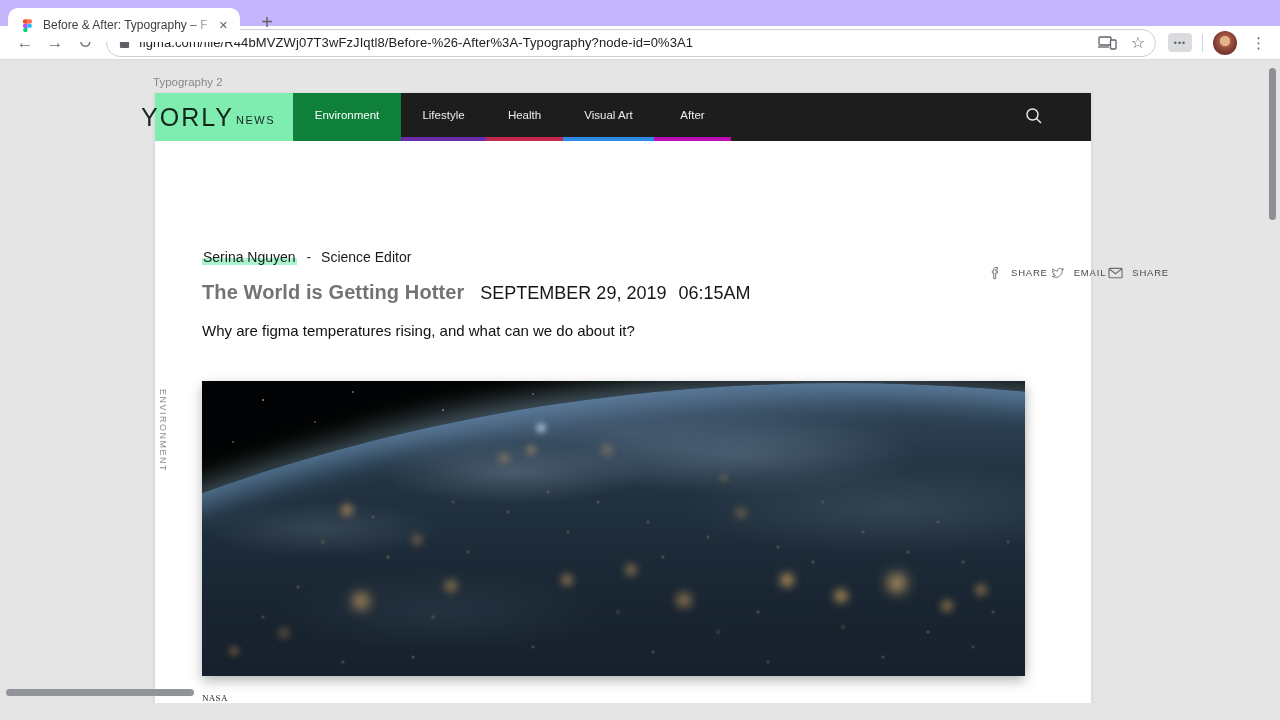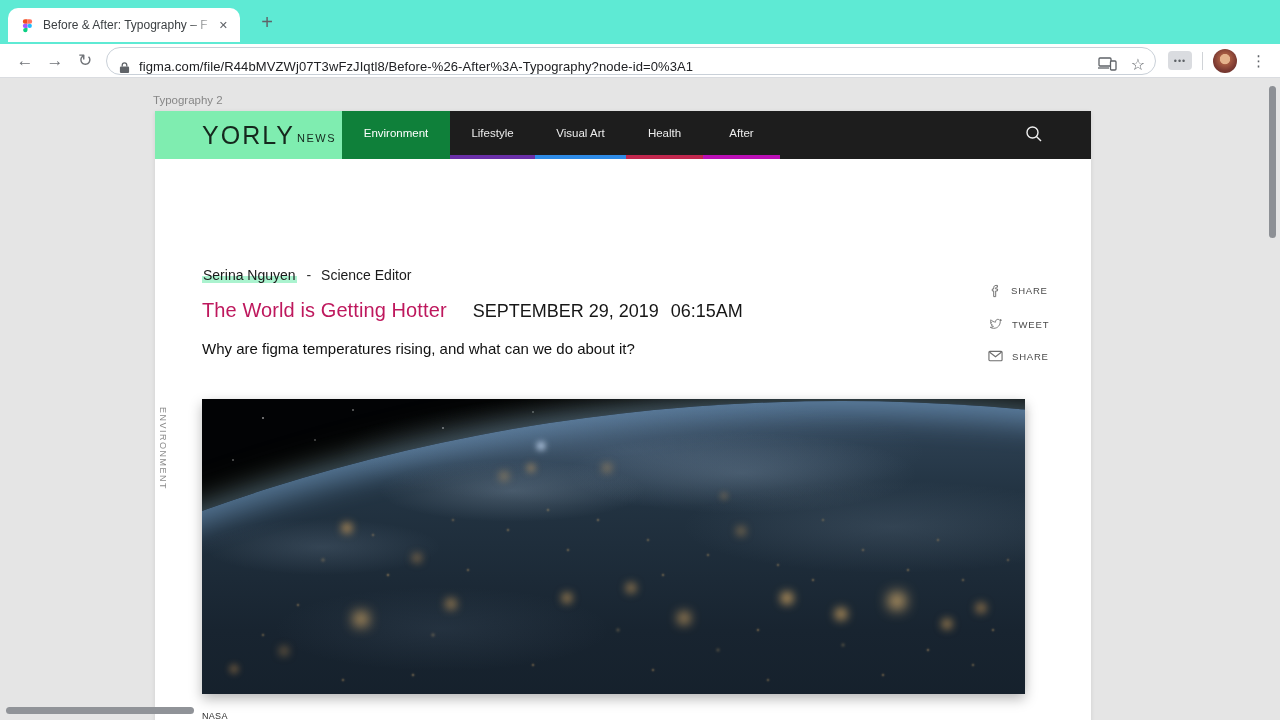--- a/index.html
+++ b/index.html
@@ -1,79 +1,79 @@
 <!DOCTYPE html>
 <html><head>
 <meta charset="utf-8">
 <style>
   * { margin:0; padding:0; box-sizing:border-box; }
   html,body { width:1280px; height:720px; overflow:hidden; background:#e5e5e5;
     font-family:"Liberation Sans", sans-serif; }
 
   
-  .tabstrip { height:44px; background:#5eead4; position:relative; }
+  .tabstrip { height:26px; background:#c4b5fd; position:relative; }
   .tab { position:absolute; left:8px; top:8px; width:232px; height:34px;
     background:#fff; border-radius:10px 10px 0 0; display:flex; align-items:center;
     padding:0 8px 0 12px; }
   .tab-title { flex:1; font-size:12px; color:#3c4043; white-space:nowrap; overflow:hidden;
     -webkit-mask-image:linear-gradient(90deg,#000 85%,transparent); mask-image:linear-gradient(90deg,#000 85%,transparent); }
   .tab-close { font-size:11px; color:#5f6368; padding:2px 4px; cursor:default; }
   .newtab { position:absolute; left:254px; top:12px; font-size:20px; line-height:20px;
     color:#5f6368; width:26px; text-align:center; }
   .favicon { width:15px; height:15px; margin-right:8px; flex:none; }
 
   .toolbar { height:34px; background:#fff; display:flex; align-items:center;
     border-bottom:1px solid #dadce0; padding:0 10px; }
   .navbtn { font-size:17px; color:#707378; width:30px; text-align:center; line-height:1; }
   .urlbar { flex:1; height:28px; margin:0 8px 0 6px; border:1.5px solid #c9d0d8;
-    border-radius:15px; background:#fff; display:flex; align-items:flex-end; padding:0 10px 0 12px; }
+    border-radius:15px; background:#fff; display:flex; align-items:center; padding:0 10px 0 12px; }
   .lock-icon { width:11px; height:13px; margin-right:9px; flex:none; }
   .url-text { flex:1; font-size:13px; color:#202124; letter-spacing:.1px; white-space:nowrap; overflow:hidden; }
   .urlbar-icons { display:flex; align-items:center; gap:14px; margin-left:8px; color:#5f6368; }
   .toolbar-right { display:flex; align-items:center; gap:10px; margin-left:4px; }
   .ext-box { background:#dadce0; border-radius:4px; width:24px; height:19px; color:#5f6368;
     font-size:9px; letter-spacing:1px; display:flex; align-items:center; justify-content:center; }
   .tb-sep { width:1px; height:18px; background:#d0d3d7; }
   .avatar { width:24px; height:24px; border-radius:50%;
     background:radial-gradient(circle at 50% 42%, #e5b28c 26%, #a65a42 30%, #7c3a32 62%, #5e2c28 100%); }
   .kebab { font-size:15px; color:#5f6368; padding:0 4px; }
 
   
   .canvas { position:relative; height:643px; background:#e5e5e5; overflow:hidden; }
   .frame-label { position:absolute; left:153px; top:16px; font-size:11.5px; color:#878787; }
 
   .frame { position:absolute; left:155px; top:33px; width:936px; height:660px; background:#fff;
     box-shadow:0 1px 4px rgba(0,0,0,.10); }
 
   
   .site-header { display:flex; height:48px; }
-  .logo-block { width:187px; background:#7fedb0; display:flex; align-items:center;
-    justify-content:flex-end; }
+  .logo-block { width:138px; background:#7fedb0; display:flex; align-items:center;
+    justify-content:flex-end; padding-right:12px; }
   .logo-main { font-size:25px; letter-spacing:2px; color:#15271d; }
   .logo-suffix { font-size:11px; letter-spacing:1.5px; color:#15271d; margin:6px 6px 0 2px; }
   .site-nav { flex:1; background:#1d1d1d; display:flex; align-items:stretch; position:relative; }
   .nav-item { color:#ededed; font-size:11.5px; display:flex; align-items:center; justify-content:center;
     border-bottom:4px solid transparent; }
   .nav-item.active { color:#fff; }
   .nav-search { position:absolute; right:48px; top:14px; }
 
   
   .article { position:relative; height:612px; }
   .vert-label { position:absolute; left:3px; top:248px; writing-mode:vertical-rl;
     font-size:9px; letter-spacing:1.5px; color:#8a8a8a; }
   .byline { position:absolute; left:47px; top:108px; font-size:14px; color:#1a1a1a; }
   .byline .author { background:linear-gradient(180deg, transparent 55%, #abf3cf 55%); padding:0 1px; }
   .byline .sep { margin:0 6px; color:#333; }
   .headline-row { position:absolute; left:47px; top:140px; display:flex; align-items:baseline; }
-  .headline { font-size:20px; font-weight:normal; color:#be185d; letter-spacing:.1px; }
-  .pub-date { font-size:18px; color:#161616; margin-left:26px; }
+  .headline { font-size:20px; font-weight:bold; color:#737373; letter-spacing:.1px; }
+  .pub-date { font-size:18px; color:#161616; margin-left:16px; }
   .pub-time { font-size:18px; color:#161616; margin-left:12px; }
   .subtitle { position:absolute; left:47px; top:181px; font-size:15px; color:#101010; }
 
-  .share-col { position:absolute; left:833px; top:124px; display:flex; flex-direction:column; gap:19px; }
+  .share-col { position:absolute; left:833px; top:124px; display:flex; gap:2px; }
   .share-row { display:flex; align-items:center; gap:9px; color:#6e6e6e; }
   .share-label { font-size:9.5px; letter-spacing:.8px; color:#4a4a4a; }
 
   
   .hero { position:absolute; left:47px; top:240px; width:823px; height:295px; background:#020305;
     overflow:hidden; box-shadow:0 5px 12px rgba(0,0,0,.28), 4px 0 10px -6px rgba(0,0,0,.12); }
   .stars { position:absolute; width:2px; height:2px; border-radius:50%; background:transparent;
     box-shadow:60px 18px 0 rgba(255,255,255,.55), 150px 10px 0 rgba(255,255,255,.4),
       240px 28px 0 rgba(255,255,255,.5), 330px 12px 0 rgba(255,255,255,.35),
       420px 22px 0 rgba(255,255,255,.45), 112px 40px 0 rgba(255,255,255,.3),
@@ -114,21 +114,21 @@
       705px 170px 2px rgba(255,200,120,.6), 725px 250px 2px rgba(255,205,130,.65),
       760px 180px 2px rgba(255,200,120,.55), 790px 230px 2px rgba(255,200,120,.6),
       805px 160px 2px rgba(255,200,120,.5), 95px 205px 2px rgba(255,200,120,.6),
       60px 235px 2px rgba(255,200,120,.55), 140px 280px 2px rgba(255,200,120,.6),
       210px 275px 2px rgba(255,205,130,.65), 330px 265px 2px rgba(255,200,120,.6),
       450px 270px 2px rgba(255,200,120,.6), 565px 280px 2px rgba(255,200,120,.55),
       680px 275px 2px rgba(255,200,120,.6), 770px 265px 2px rgba(255,200,120,.55),
       250px 120px 2px rgba(255,200,120,.5), 170px 135px 2px rgba(255,200,120,.5),
       620px 120px 2px rgba(255,195,110,.45), 735px 140px 2px rgba(255,195,110,.5); }
 
-  .img-caption { position:absolute; left:47px; top:552px; font-size:9px; color:#2e2e2e; letter-spacing:.3px; }
+  .img-caption { position:absolute; left:47px; top:552px; font-size:9px; color:#2e2e2e; letter-spacing:.3px;font-family:Liberation Serif, serif; }
 
   
   .v-scroll { position:absolute; right:4px; top:8px; width:7px; height:152px; border-radius:4px;
     background:#8d9095; }
   .h-scroll { position:absolute; left:6px; bottom:7px; width:188px; height:7px; border-radius:4px;
     background:#909398; }
 
   svg { display:block; }
 </style>
 </head>
@@ -182,22 +182,22 @@
   <div class="frame">
 
     <div class="site-header">
       <div class="logo-block" style="background: rgb(127, 237, 176);">
         <span class="logo-main">YORLY</span>
         <span class="logo-suffix">NEWS</span>
       </div>
       <div class="site-nav">
         <div class="nav-item active" style="width: 108px; background: rgb(15, 128, 58);">Environment</div>
         <div class="nav-item" style="width: 85px; border-bottom-color: rgb(106, 47, 168);">Lifestyle</div>
+        <div class="nav-item" style="width: 77px; border-bottom-color: rgb(194, 40, 78);">Health</div>
         <div class="nav-item" style="width: 91px; border-bottom-color: rgb(46, 139, 230);">Visual Art</div>
-        <div class="nav-item" style="width: 77px; border-bottom-color: rgb(194, 40, 78);">Health</div>
         <div class="nav-item" style="width: 77px; border-bottom-color: rgb(187, 15, 181);">After</div>
         <svg class="nav-search" width="18" height="18" viewBox="0 0 18 18">
           <circle cx="7.5" cy="7.5" r="5.5" fill="none" stroke="#f0f0f0" stroke-width="1.4"></circle>
           <path d="M11.7 11.7 16 16" stroke="#f0f0f0" stroke-width="1.4"></path>
         </svg>
       </div>
     </div>
 
     <div class="article">
       <div class="vert-label">ENVIRONMENT</div>
@@ -220,21 +220,21 @@
         <div class="share-row">
           <svg width="14" height="15" viewBox="0 0 16 16">
             <path d="M10.8 2.2H9.2c-1.7 0-2.7 1-2.7 2.7v1.4H4.9v2.2h1.6V15h2.3V8.5h1.9l.3-2.2H8.8V5.1c0-.5.2-.8.8-.8h1.2z" fill="none" stroke="#6e6e6e" stroke-width="1.1"></path>
           </svg>
           <span class="share-label">SHARE</span>
         </div>
         <div class="share-row">
           <svg width="15" height="14" viewBox="0 0 24 24">
             <path d="M22 5.8c-.7.3-1.5.5-2.3.6.8-.5 1.4-1.2 1.7-2.1-.8.5-1.6.8-2.5 1C18.2 4.5 17.1 4 16 4c-2.2 0-3.9 1.8-3.9 3.9 0 .3 0 .6.1.9-3.3-.2-6.2-1.7-8.1-4.1-.3.6-.5 1.2-.5 2 0 1.4.7 2.6 1.7 3.3-.6 0-1.2-.2-1.8-.5v.1c0 1.9 1.4 3.5 3.1 3.8-.3.1-.7.1-1 .1-.2 0-.5 0-.7-.1.5 1.6 1.9 2.7 3.6 2.7-1.3 1-3 1.6-4.8 1.6H3c1.7 1.1 3.8 1.7 6 1.7 7.2 0 11.1-6 11.1-11.1v-.5c.8-.5 1.4-1.2 1.9-1.9z" fill="none" stroke="#6e6e6e" stroke-width="1.5"></path>
           </svg>
-          <span class="share-label">TWEET</span>
+          <span class="share-label">EMAIL</span>
         </div>
         <div class="share-row">
           <svg width="15" height="12" viewBox="0 0 16 12">
             <rect x="1" y="1" width="14" height="10" rx="1" fill="none" stroke="#6e6e6e" stroke-width="1.2"></rect>
             <path d="M1.5 1.8 8 6.8l6.5-5" fill="none" stroke="#6e6e6e" stroke-width="1.2"></path>
           </svg>
           <span class="share-label">SHARE</span>
         </div>
       </div>
 

